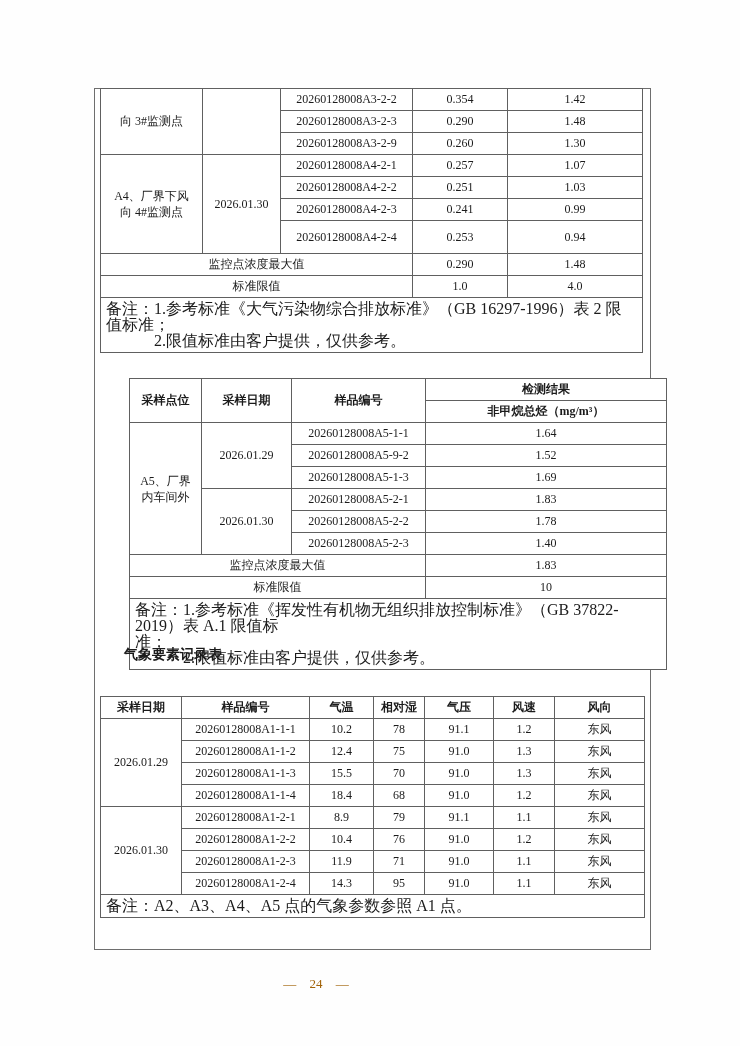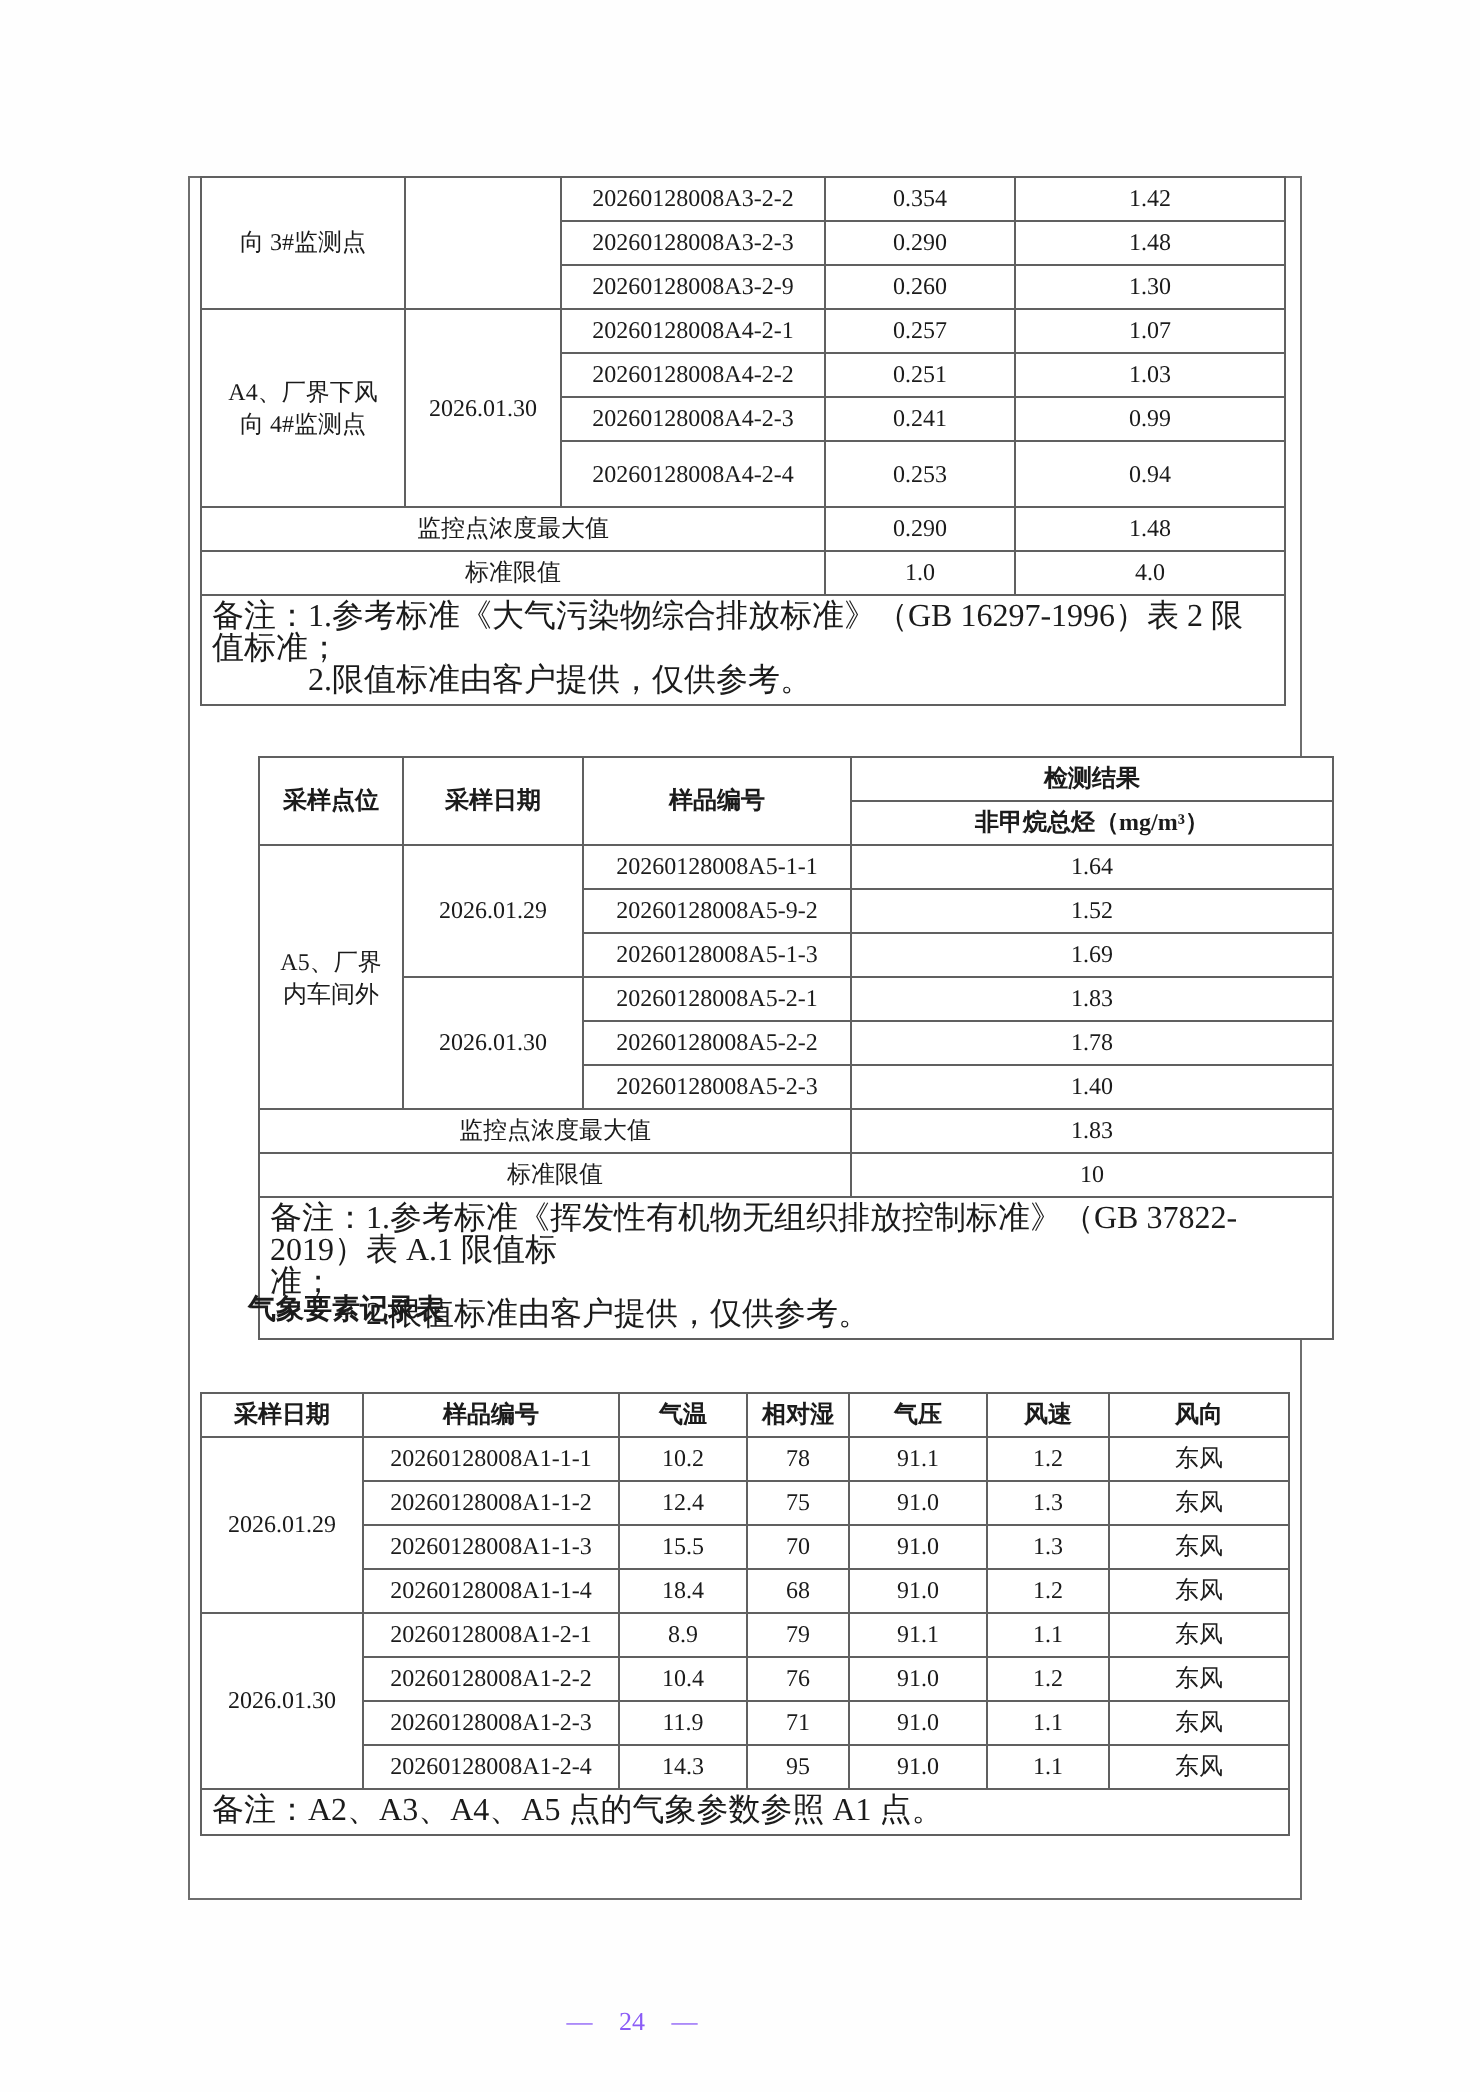--- a/index.html
+++ b/index.html
@@ -39,21 +39,21 @@
     position:absolute; left:29px; top:557px;
     font-weight:bold; font-size:14px;
   }
   .remark-cell {
     text-align:left; padding:3px 5px; font-size:16px; line-height:16px;
   }
   .remark-cell .indent { padding-left:3em; }
   .two-line { line-height:16px; }
   .footer {
     position:absolute; left:0; top:976px; width:632px;
-    text-align:center; font-size:13px; word-spacing:10px; color:#8b5cf6;margin-top:27px;
+    text-align:center; font-size:13px; word-spacing:10px; color:#a16207;
   }
 </style>
 </head>
 <body>
 
 <div class="page">
   <div class="frame">
 
     <table class="t1">
       <colgroup>

